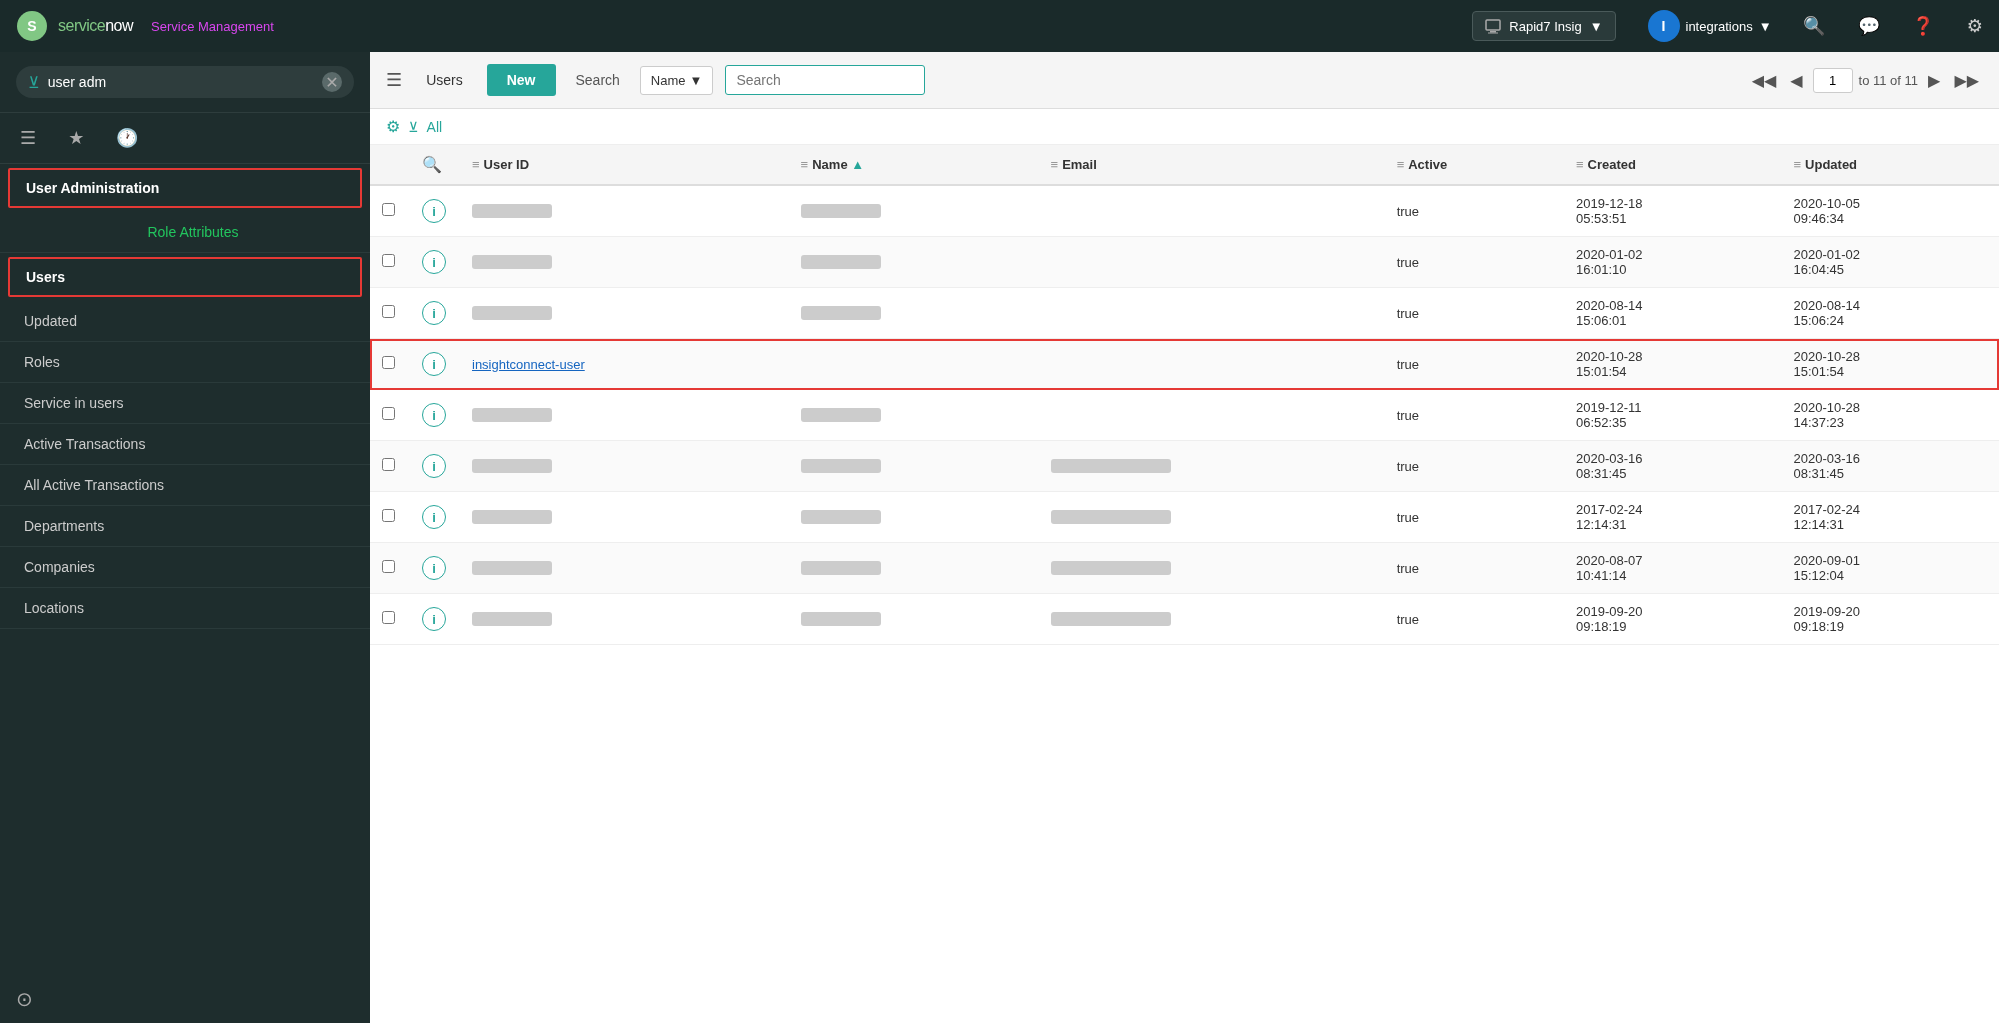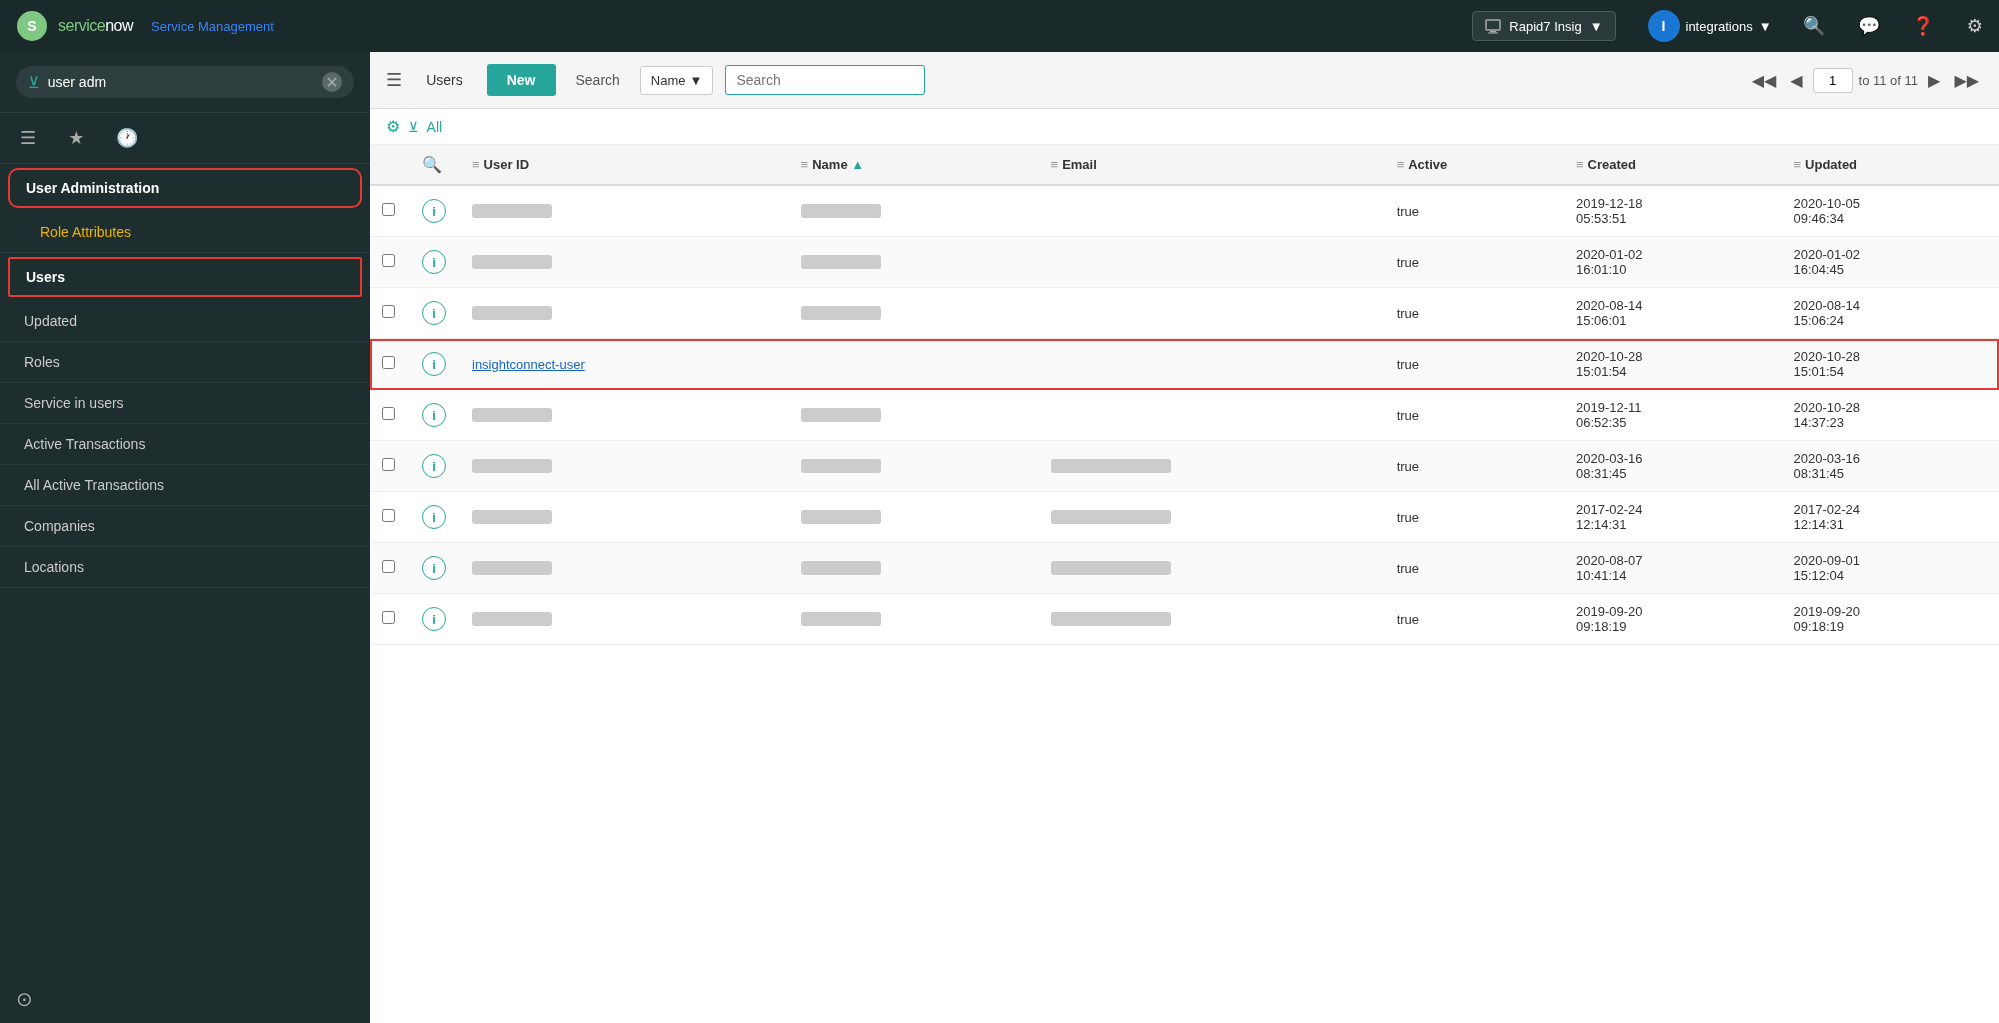--- a/index.html
+++ b/index.html
@@ -21,21 +21,21 @@
       color: white;
     }
     .logo-text {
       font-size: 16px;
       font-weight: 300;
       color: white;
       letter-spacing: -0.5px;
     }
     .logo-text span { color: #81c784; }
     .service-management {
-      color: #3b82f6;
+      color: #d946ef;
       font-size: 13px;
       margin-left: 8px;
     }
     .nav-spacer { flex: 1; }
     .nav-right {
       display: flex;
       align-items: center;
       gap: 32px;
     }
     .instance-selector {
@@ -144,34 +144,35 @@
       cursor: pointer;
       font-size: 14px;
       border-bottom: 1px solid #2a3a3a;
       transition: background 0.15s;
     }
     .sidebar-item.highlighted {
       color: white;
       font-weight: 600;
       border: 2px solid #e53935;
       margin: 4px 8px;
-      border-radius: 10px;
+      border-radius: 2px;
       padding: 10px 16px;
     }
     .sidebar-item.active-item {
       color: white;
       font-weight: 600;
       border: 2px solid #e53935;
       margin: 4px 8px;
       border-radius: 2px;
       padding: 10px 16px;
     }
     .sidebar-item.sub-item {
       padding-left: 40px;
-      color: #eab308;
+      color: #22c55e;
+      text-align: center;
     }
 
     
     .content-area {
       flex: 1;
       display: flex;
       flex-direction: column;
       overflow: hidden;
       background: white;
     }
@@ -430,20 +431,23 @@
       <span>Roles</span>
     </div>
     <div class="sidebar-item">
       <span>Service in users</span>
     </div>
     <div class="sidebar-item">
       <span>Active Transactions</span>
     </div>
     <div class="sidebar-item">
       <span>All Active Transactions</span>
+    </div>
+    <div class="sidebar-item">
+      <span>Departments</span>
     </div>
     <div class="sidebar-item">
       <span>Companies</span>
     </div>
     <div class="sidebar-item">
       <span>Locations</span>
     </div>
 
     <div class="sidebar-bottom">⊙</div>
   </div>

